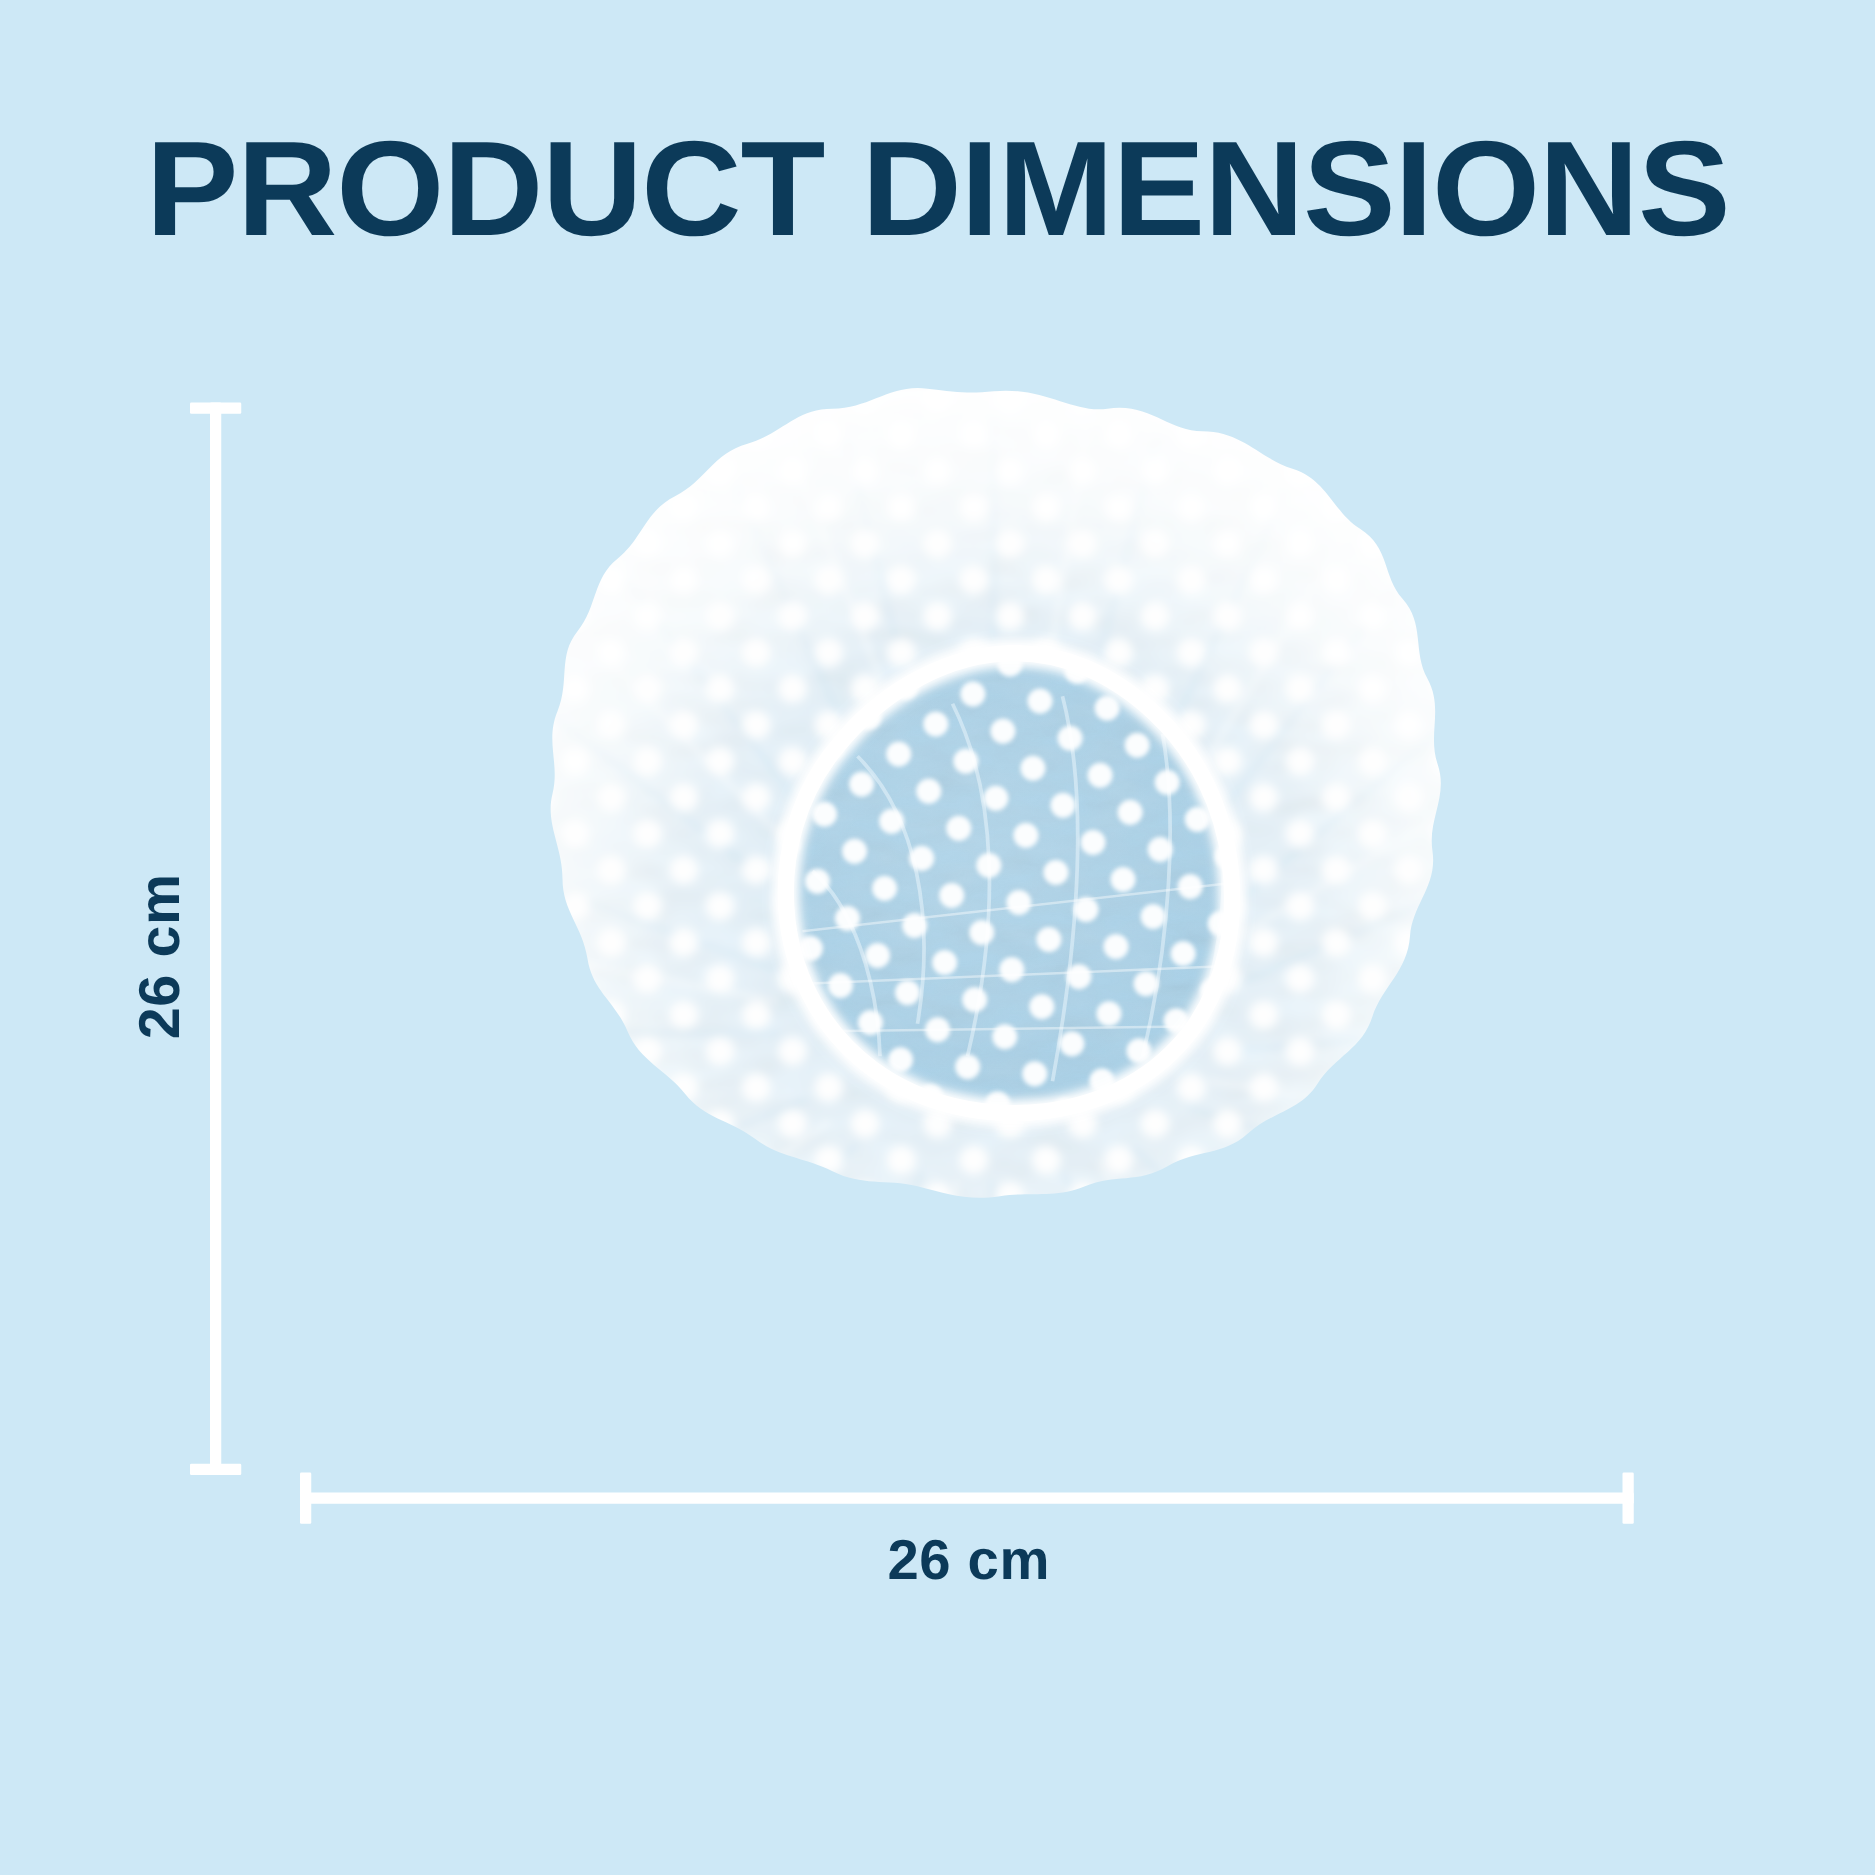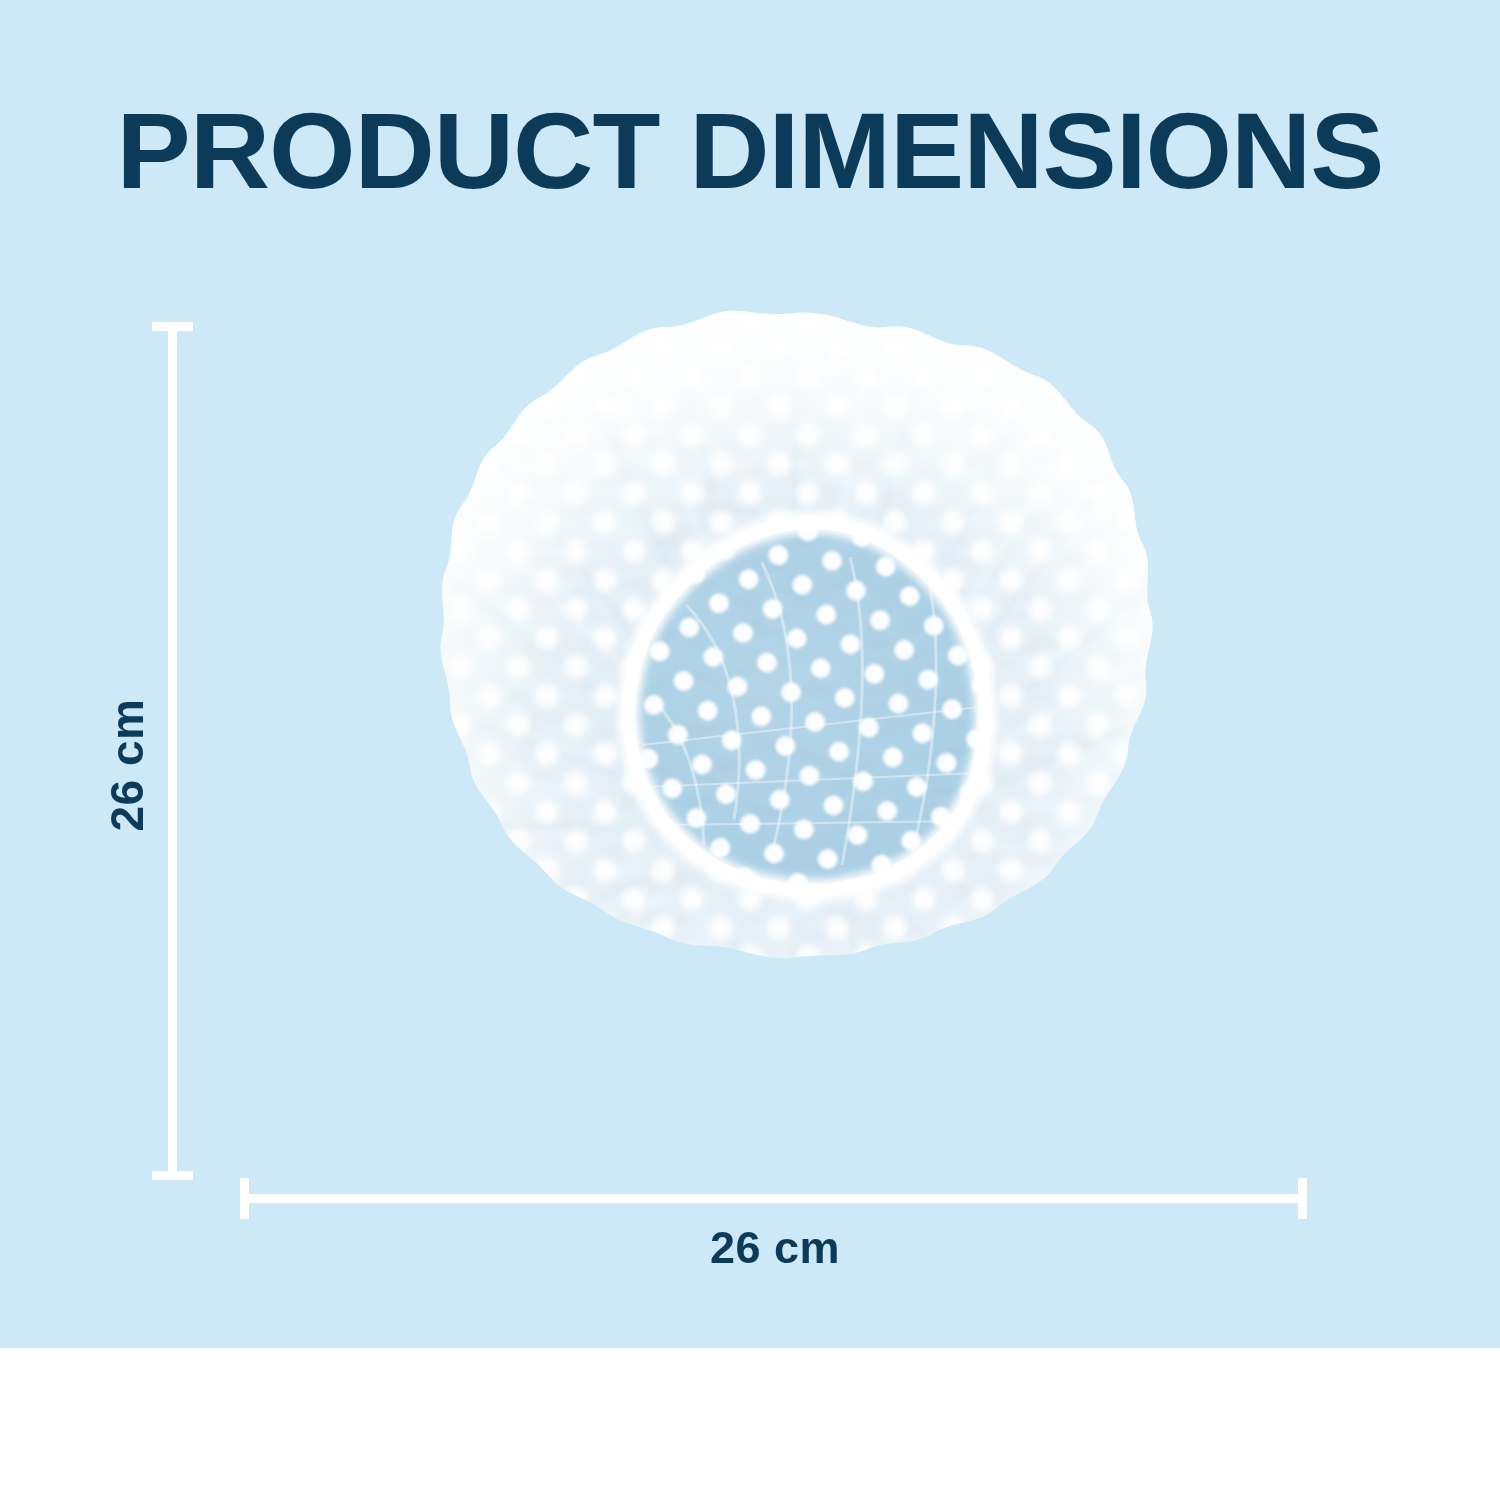--- a/index.html
+++ b/index.html
@@ -9,21 +9,21 @@
   body {
     width: 1500px;
     height: 1500px;
     overflow: hidden;
     font-family: "Liberation Sans", sans-serif;
   }
 
   #canvas {
     position: relative;
     width: 1500px;
-    height: 1348px;
+    height: 1500px;
     background: #cde8f6;
     overflow: hidden;
   }
 
   
   #title {
     position: absolute;
     left: 0;
     top: 96px;
     width: 1500px;

